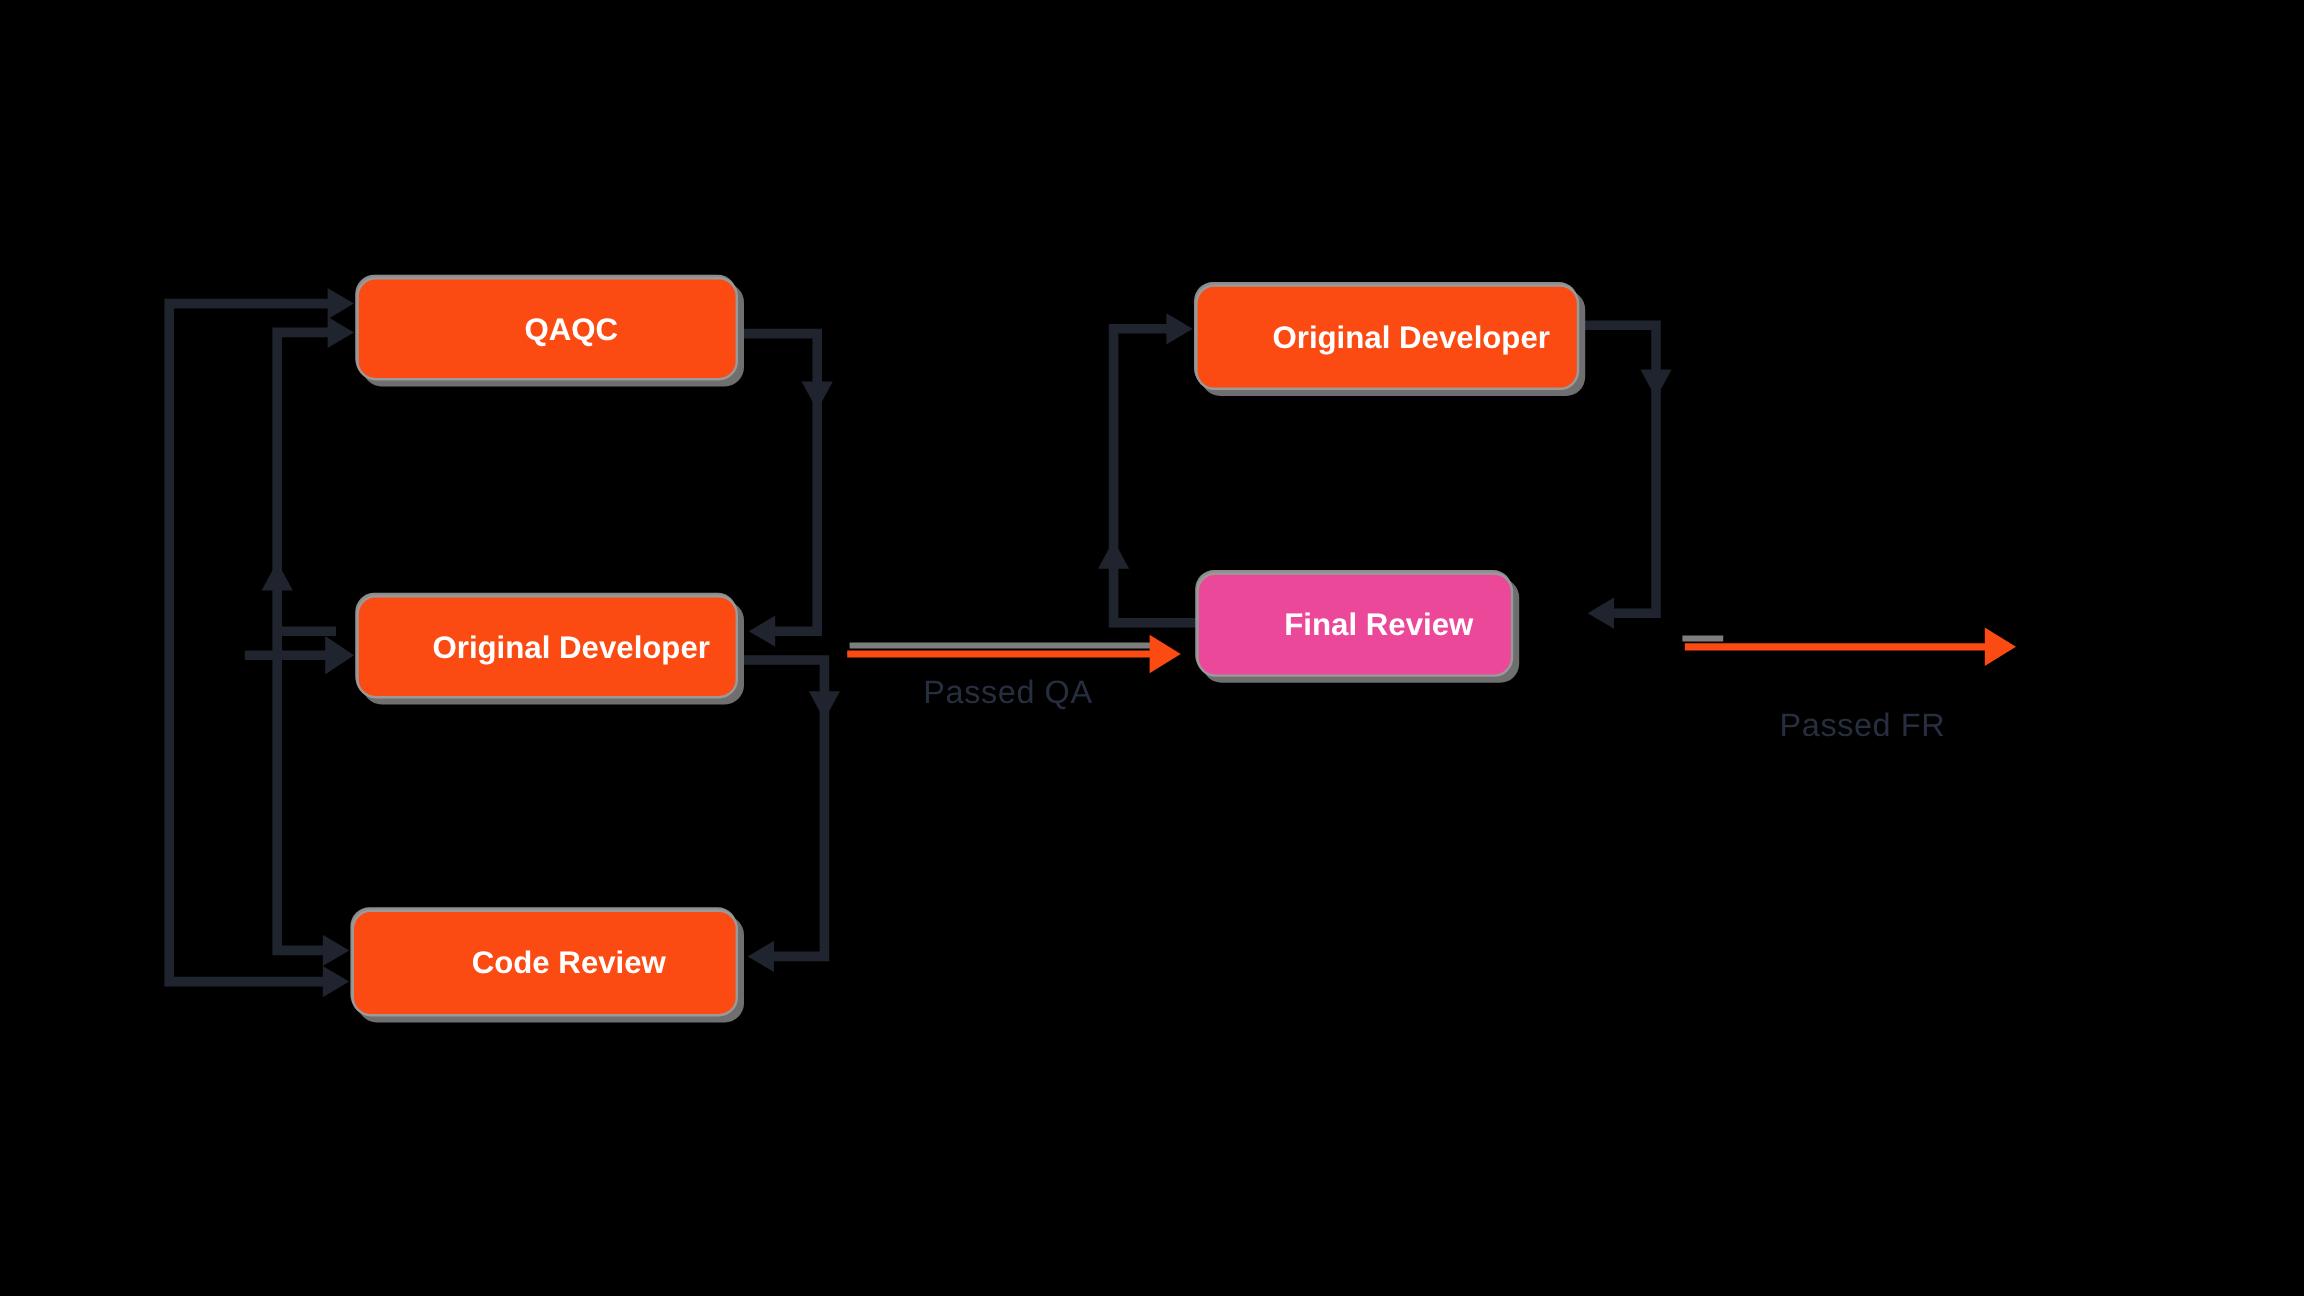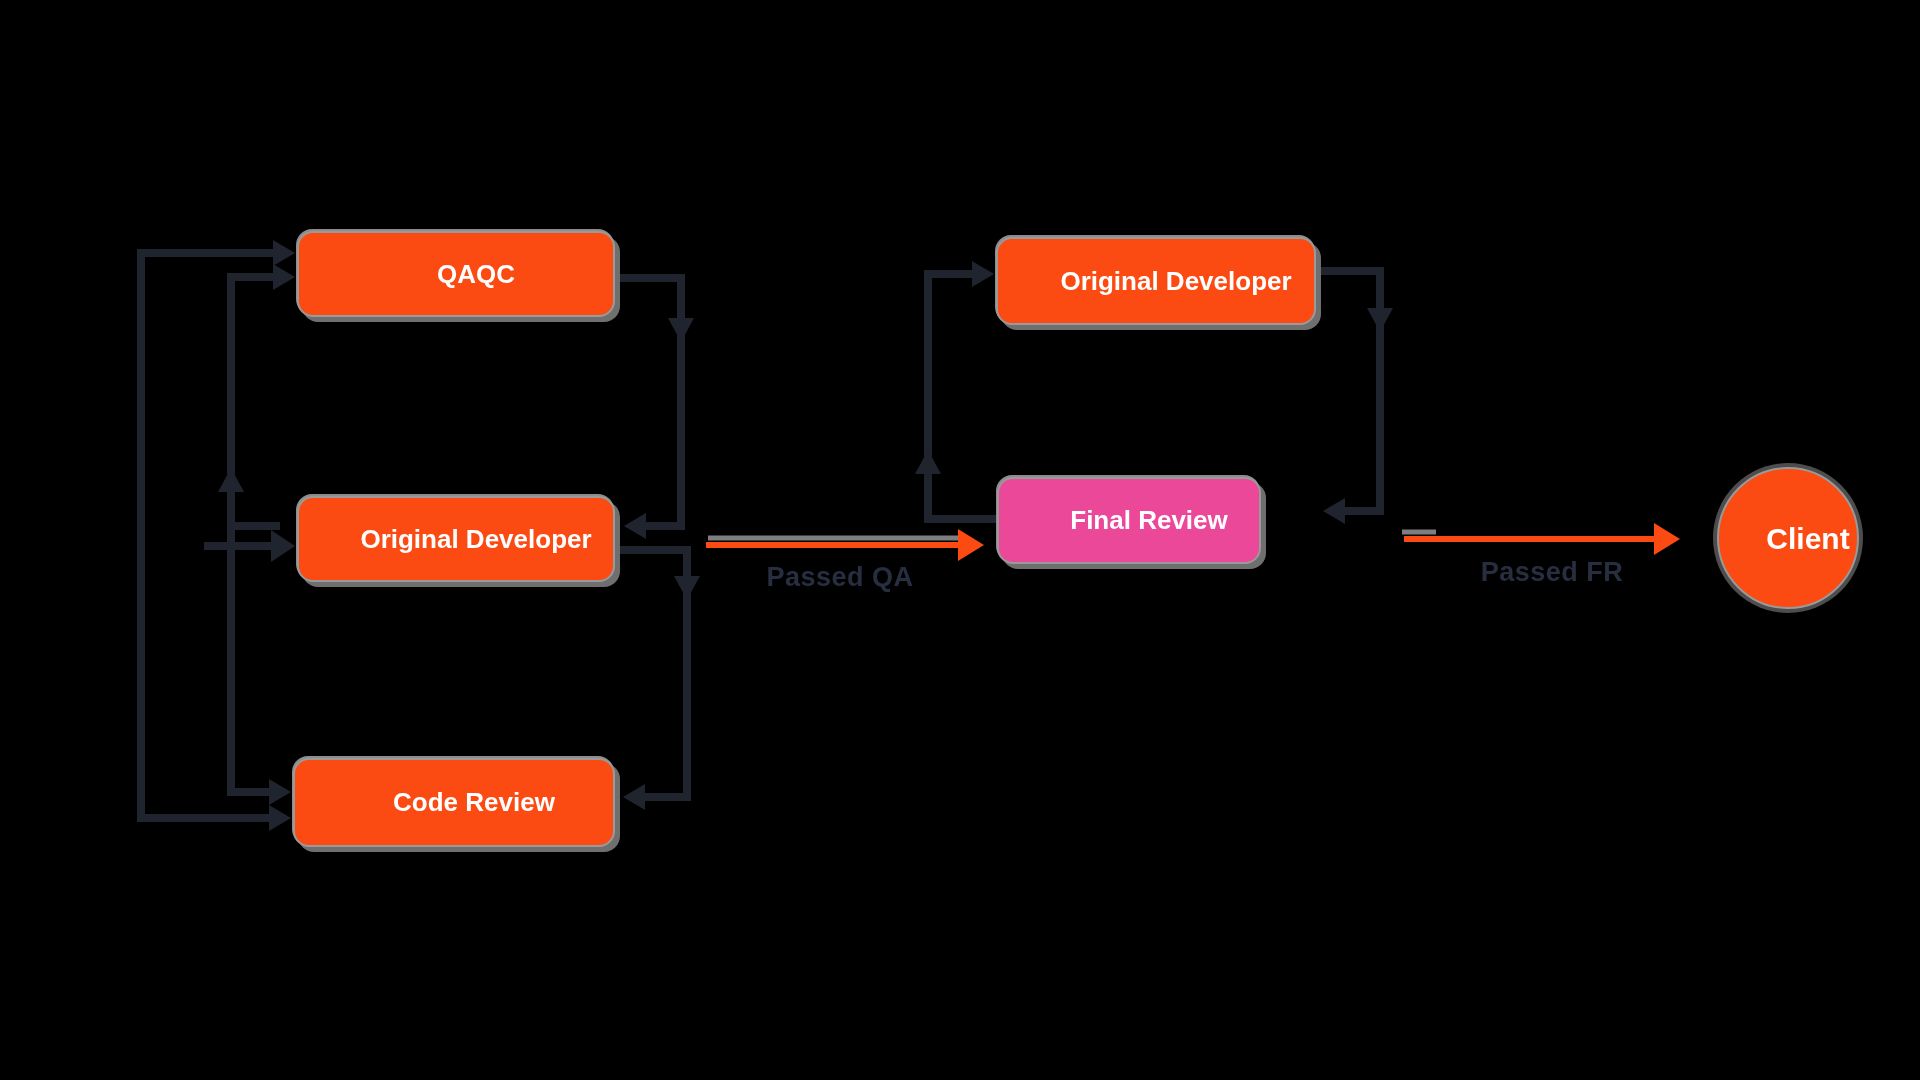--- a/index.html
+++ b/index.html
@@ -4,21 +4,21 @@
 <style>
   html,body{margin:0;padding:0;background:#000;}
   #canvas{position:relative;width:1920px;height:1080px;background:#000;overflow:hidden;
           font-family:"Liberation Sans",sans-serif;}
   #connectors{position:absolute;left:0;top:0;width:1920px;height:1080px;}
   .node{position:absolute;display:flex;align-items:center;justify-content:center;
         font-weight:700;text-align:center;line-height:1.1;
         border:2px solid #9a9a9a;box-sizing:border-box;padding-left:40px;}
   .box{border-radius:16px;font-size:26px;box-shadow:5px 5px 0 #6f6f6f, -1px -2px 0 #8d8d8d;}
   .circle{border-radius:50%;font-size:30px;box-shadow:0 0 0 4px rgba(140,140,140,.55);}
-  .edge-label{position:absolute;transform:translate(-50%,-50%);font-weight:700;
+  .edge-label{position:absolute;transform:translate(-50%,-50%);font-weight:400;
               font-size:27px;white-space:nowrap;letter-spacing:.5px;}
 </style>
 </head>
 <body>
 
 <div id="canvas">
 
   <svg id="connectors" viewBox="0 0 1920 1080" xmlns="http://www.w3.org/2000/svg">
 
     <g fill="none" stroke-width="8" stroke="#20242f">
@@ -78,21 +78,18 @@
   </div>
 
   <div class="node box" style="left: 996px; top: 237px; width: 320px; height: 88px; background-color: rgb(251, 74, 18); border-color: rgb(154, 154, 154); color: rgb(255, 255, 255);">
     <span>Original Developer</span>
   </div>
 
   <div class="node box" style="left: 997px; top: 477px; width: 264px; height: 87px; background-color: #ec4899; border-color: rgb(154, 154, 154); color: rgb(255, 255, 255);">
     <span>Final Review</span>
   </div>
 
-  <div class="node circle" style="left: 1717px; top: 467px; width: 142px; height: 142px; background-color: rgb(251, 74, 18); border-color: rgb(154, 154, 154); color: rgb(255, 255, 255);">
-    <span>Client</span>
-  </div>
 
   <div class="edge-label" style="left: 840px; top: 577px; color: rgb(39, 46, 63);">Passed QA</div>
 
-  <div class="edge-label" style="left: 1552px; top: 572px; color: rgb(39, 46, 63);">Passed FR</div>
+  <div class="edge-label" style="left: 1552px; top: 605px; color: rgb(39, 46, 63);">Passed FR</div>
 
 </div>
 
 </body></html>

